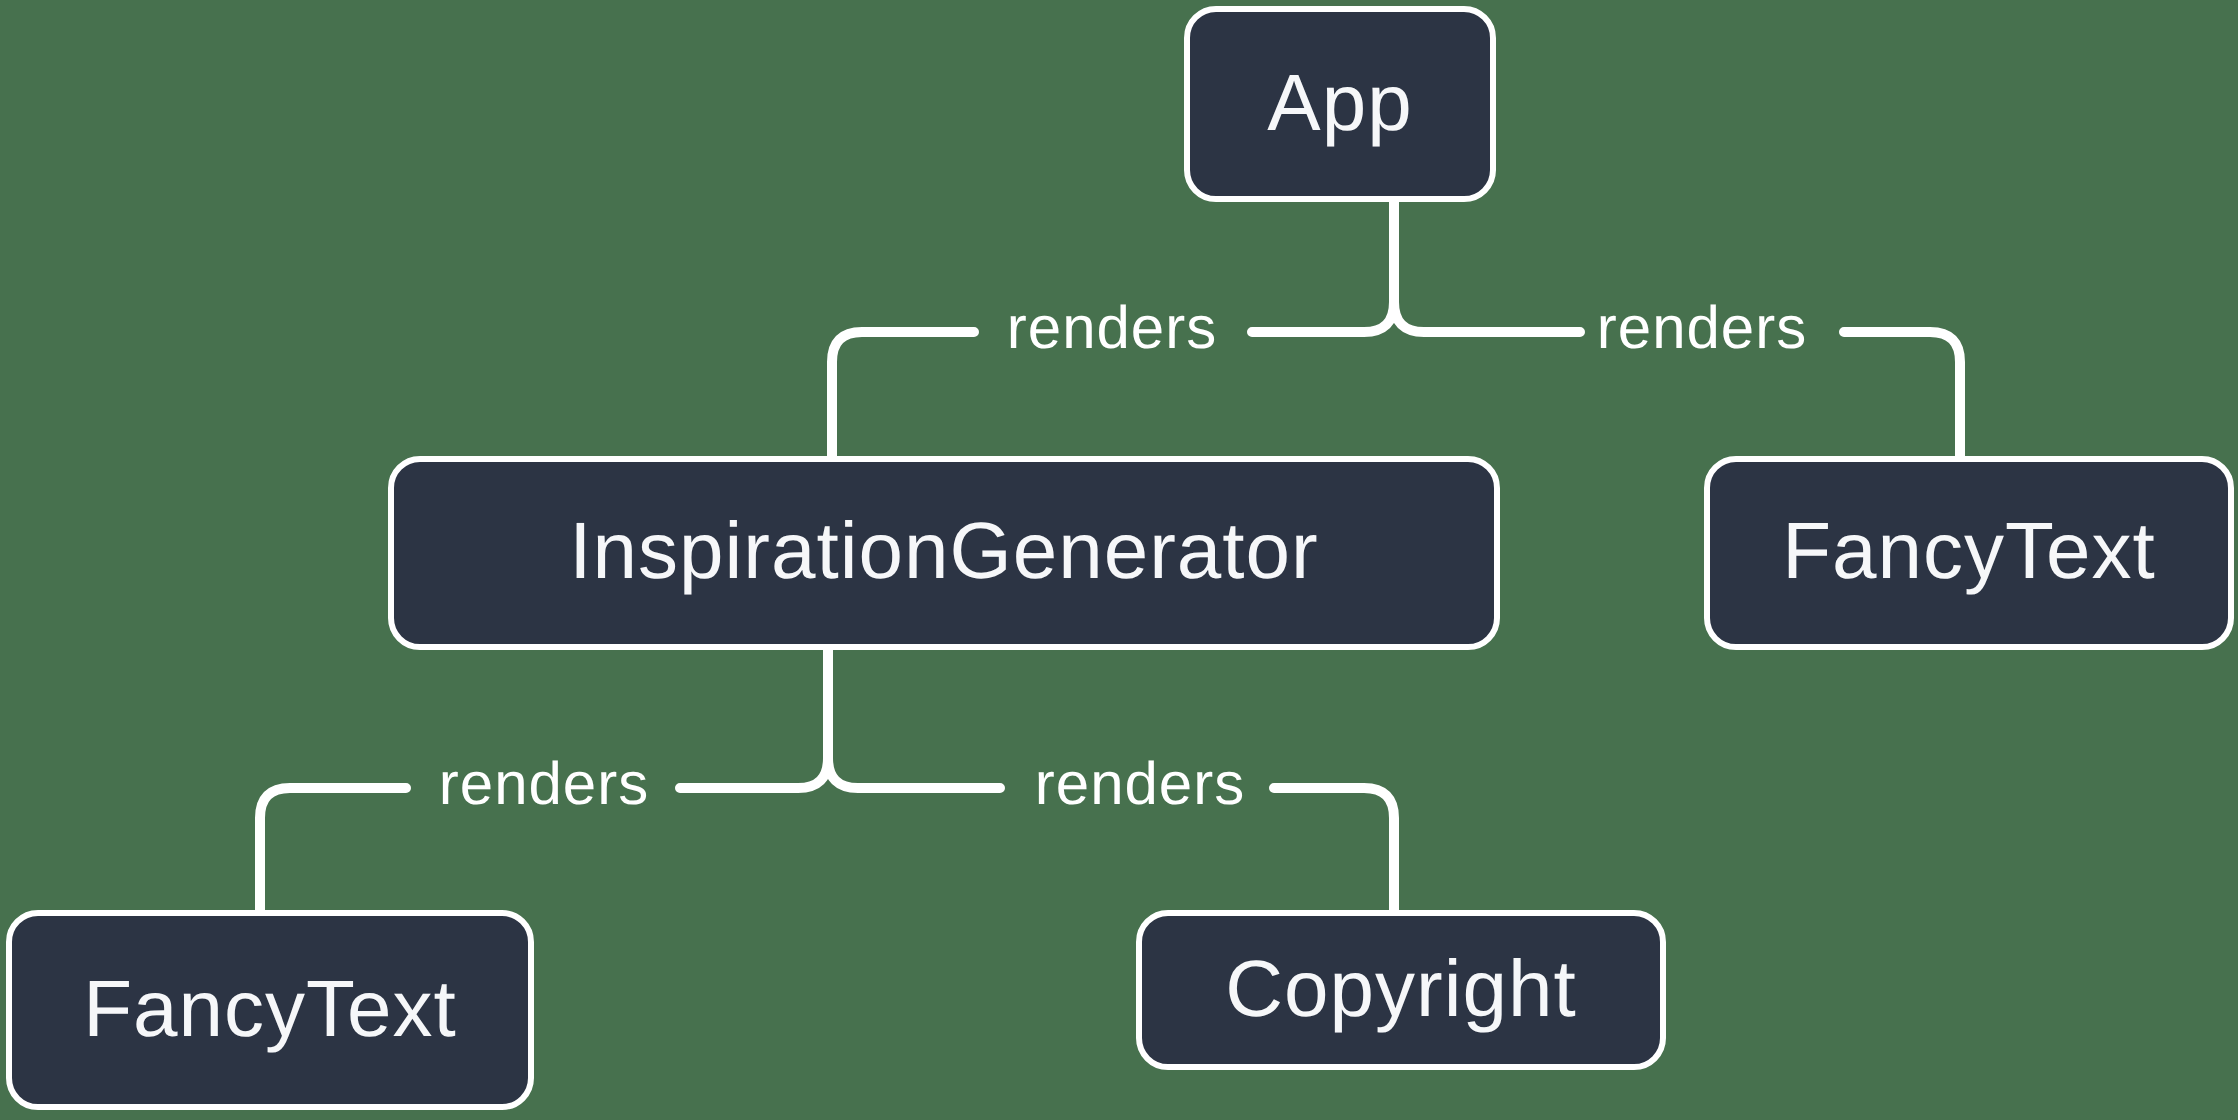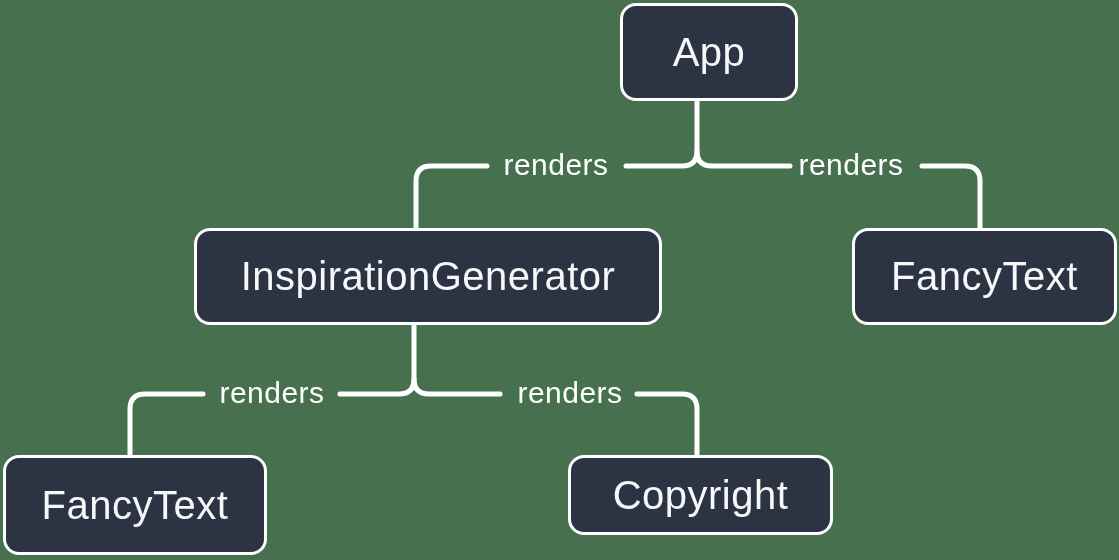--- a/index.html
+++ b/index.html
@@ -42,22 +42,22 @@
     border-radius:16px;
     color:var(--node-text);
     display:flex;
     align-items:center;
     justify-content:center;
     font-size:40px;
     font-weight:400;
     letter-spacing:0.5px;
     white-space:nowrap;
   }
-  .node-app        {left:620px; top:3px;   width:178px; height:98px;}
-  .node-ig         {left:194px; top:228px; width:468px; height:97px;}
+  .node-app        {left:592px; top:3px;   width:156px; height:98px;}
+  .node-ig         {left:194px; top:228px; width:556px; height:97px;}
   .node-ft-left    {left:3px;   top:455px; width:264px; height:100px;}
   .node-copyright  {left:568px; top:455px; width:265px; height:80px;}
   .node-ft-right   {left:852px; top:228px; width:265px; height:97px;}
   .edge-label{
     position:absolute;
     transform:translate(-50%,-50%);
     color:var(--edge-text);
     font-size:30px;
     font-weight:400;
     letter-spacing:0.5px;

